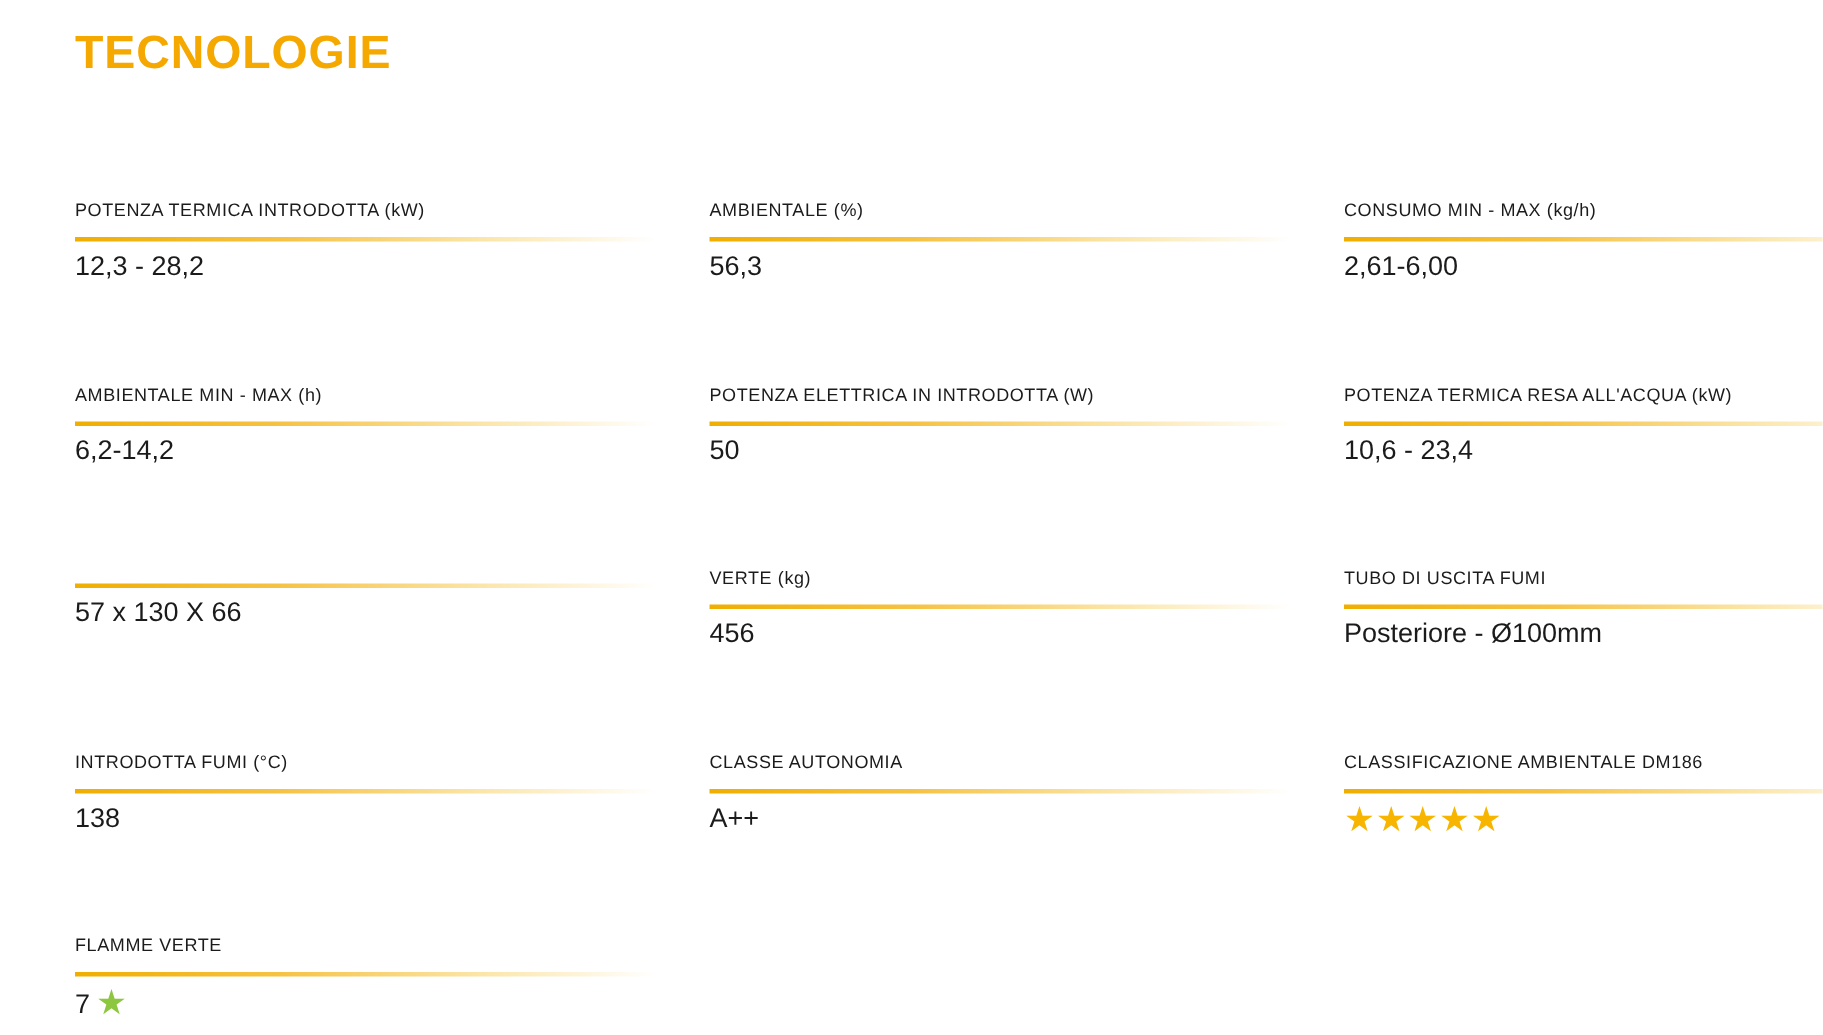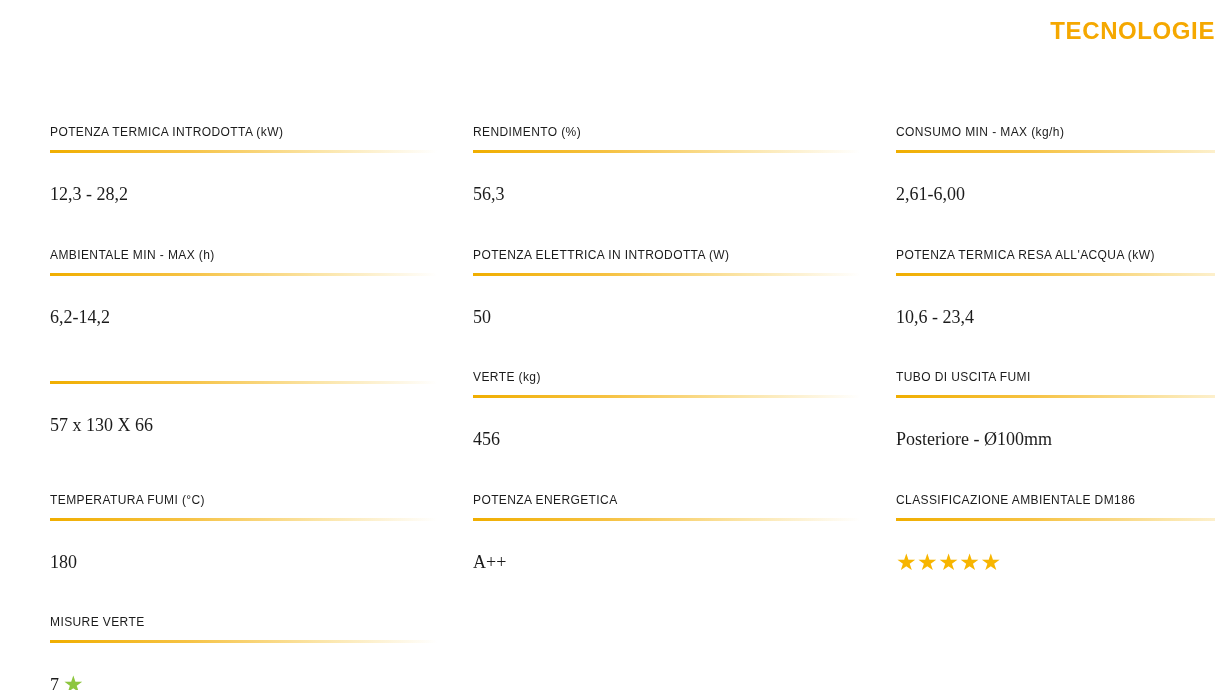--- a/index.html
+++ b/index.html
@@ -10,43 +10,41 @@
     --text:#1B1B1B;
   }
   *{box-sizing:border-box;}
   html,body{margin:0;padding:0;}
   body{
     width:1215px;height:690px;overflow:hidden;background:#ffffff;
     font-family:"Liberation Sans", sans-serif;color:var(--text);
   }
   .page{padding:17px 0 0 50px;}
   .title{
-    margin:0;font-size:24px;font-weight:700;letter-spacing:0.6px;
+    margin:0;font-size:31px;font-weight:700;letter-spacing:0.6px;
     color:var(--accent);
-    text-align:right;
   }
   .grid{
     margin-top:80px;
     display:grid;
     grid-template-columns:repeat(3,387px);
     column-gap:36px;
     grid-auto-rows:122.5px;
   }
   .spec-label{
     font-size:12px;line-height:14px;letter-spacing:0.4px;
     color:var(--text);
   }
   .spec-line{
     margin-top:11px;height:3px;border:none;
     background:linear-gradient(90deg,var(--divider) 0%,#F6C243 35%,#FBE5A8 70%,rgba(255,250,238,0) 100%);
   }
   .spec-value{
-    margin-top:31px;font-size:18px;line-height:21px;color:var(--text);
+    margin-top:6px;font-size:18px;line-height:21px;color:var(--text);
     white-space:nowrap;
-    font-family:Liberation Serif, serif;
   }
   .stars{
     font-size:23px;line-height:20px;letter-spacing:0.5px;
     position:relative;top:1px;
   }
   .stars.gold{color:var(--star-gold);}
   .stars.green{color:var(--star-green);margin-left:4px;}
 </style>
 </head>
 <body>
@@ -54,21 +52,21 @@
 <div class="page">
   <h1 class="title">TECNOLOGIE</h1>
   <div class="grid">
   <div class="spec">
     <div class="spec-label">POTENZA TERMICA INTRODOTTA (kW)</div>
     <div class="spec-line"></div>
     <div class="spec-value"><span class="value-text">12,3 - 28,2</span></div>
   </div>
 
   <div class="spec">
-    <div class="spec-label">RENDIMENTO (%)</div>
+    <div class="spec-label">AMBIENTALE (%)</div>
     <div class="spec-line"></div>
     <div class="spec-value"><span class="value-text">56,3</span></div>
   </div>
 
   <div class="spec">
     <div class="spec-label">CONSUMO MIN - MAX (kg/h)</div>
     <div class="spec-line"></div>
     <div class="spec-value"><span class="value-text">2,61-6,00</span></div>
   </div>
 
@@ -101,36 +99,36 @@
     <div class="spec-value"><span class="value-text">456</span></div>
   </div>
 
   <div class="spec">
     <div class="spec-label">TUBO DI USCITA FUMI</div>
     <div class="spec-line"></div>
     <div class="spec-value"><span class="value-text">Posteriore - Ø100mm</span></div>
   </div>
 
   <div class="spec">
-    <div class="spec-label">TEMPERATURA FUMI (°C)</div>
+    <div class="spec-label">INTRODOTTA FUMI (°C)</div>
     <div class="spec-line"></div>
-    <div class="spec-value"><span class="value-text">180</span></div>
+    <div class="spec-value"><span class="value-text">138</span></div>
   </div>
 
   <div class="spec">
-    <div class="spec-label">POTENZA ENERGETICA</div>
+    <div class="spec-label">CLASSE AUTONOMIA</div>
     <div class="spec-line"></div>
     <div class="spec-value"><span class="value-text">A++</span></div>
   </div>
 
   <div class="spec">
     <div class="spec-label">CLASSIFICAZIONE AMBIENTALE DM186</div>
     <div class="spec-line"></div>
     <div class="spec-value"><span class="value-text"></span><span class="stars gold">★★★★★</span></div>
   </div>
 
   <div class="spec">
-    <div class="spec-label">MISURE VERTE</div>
+    <div class="spec-label">FLAMME VERTE</div>
     <div class="spec-line"></div>
     <div class="spec-value"><span class="value-text">7</span><span class="stars green">★</span></div>
   </div>
 </div>
 </div>
 
 </body></html>

